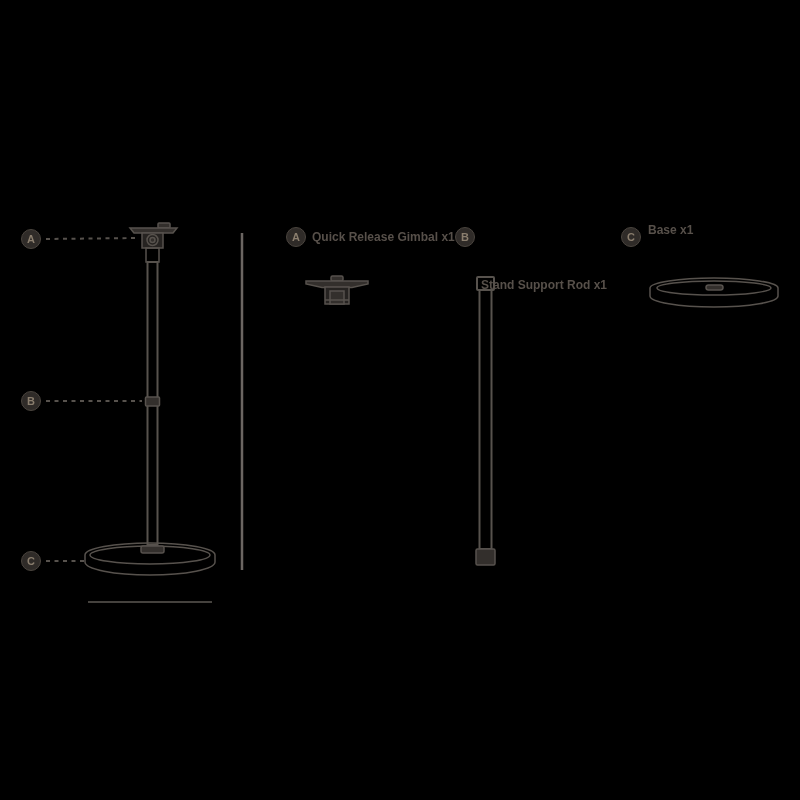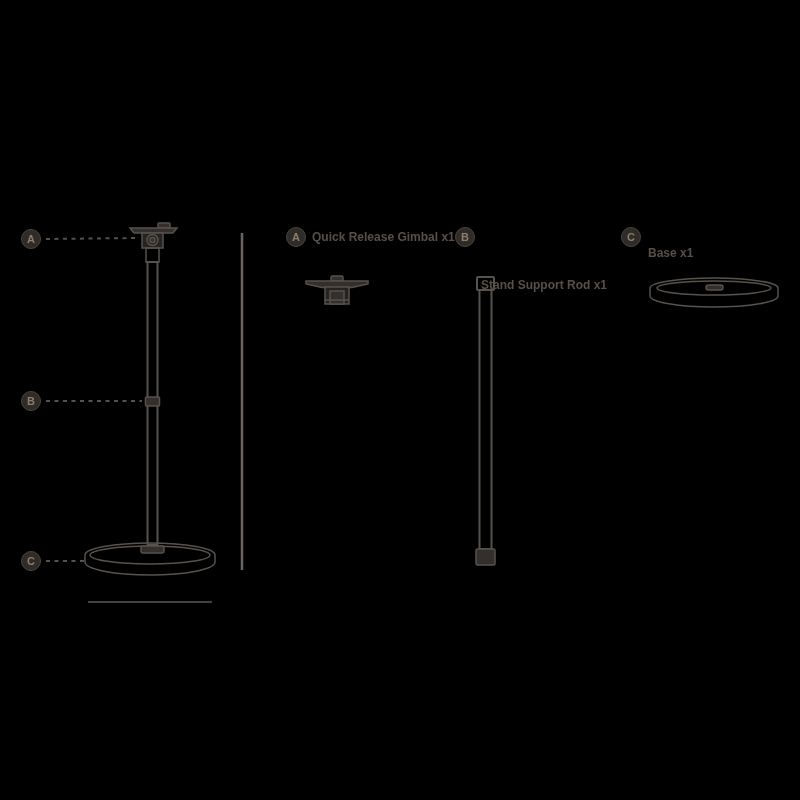--- a/index.html
+++ b/index.html
@@ -101,15 +101,15 @@
   <div class="badge" style="left:21px;top:391px;">B</div>
   <div class="badge" style="left:21px;top:551px;">C</div>
 
   <div class="badge" style="left:286px;top:227px;">A</div>
   <span class="part-label" style="left:312px;top:231px;">Quick Release Gimbal x1</span>
 
   <div class="badge" style="left:455px;top:227px;">B</div>
   <span class="part-label" style="left:481px;top:231px;margin-top:48px;">Stand Support Rod x1</span>
 
   <div class="badge" style="left:621px;top:227px;">C</div>
-  <span class="part-label" style="left:648px;top:247px;">Base x1</span>
+  <span class="part-label" style="left:648px;top:224px;">Base x1</span>
 
 </div>
 
 </body></html>

